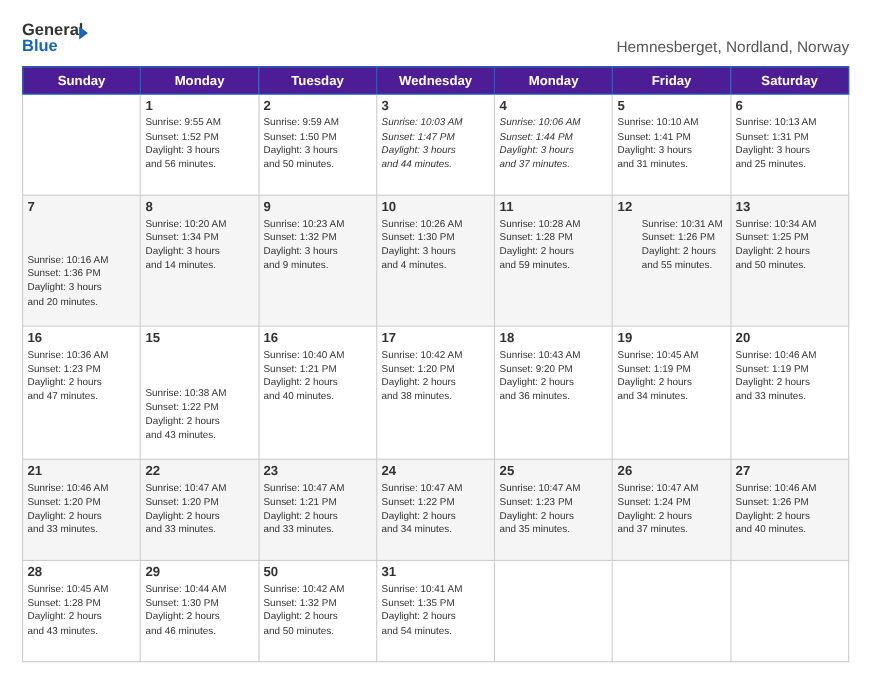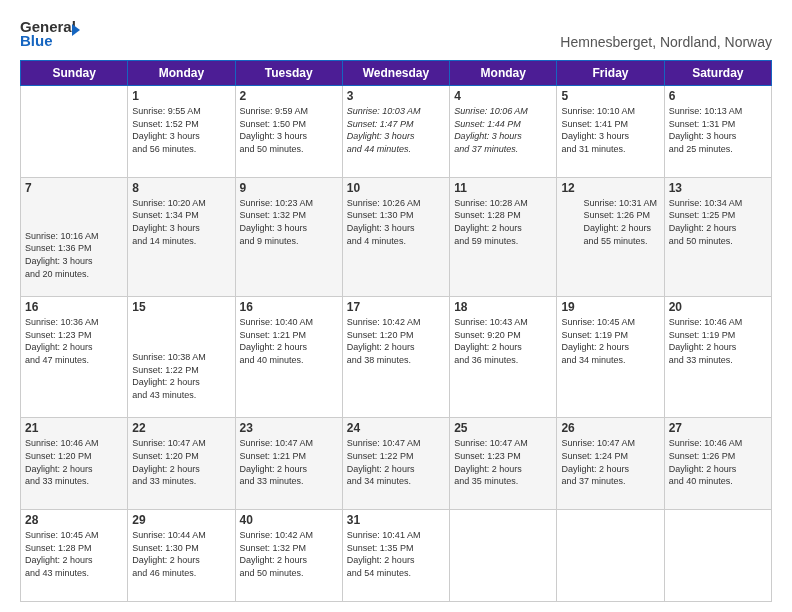--- a/index.html
+++ b/index.html
@@ -329,21 +329,21 @@
 and 43 minutes.</div>
           </td>
           <td>
             <span class="day-number">29</span>
             <div class="day-info" style="white-space: pre-line;">Sunrise: 10:44 AM
 Sunset: 1:30 PM
 Daylight: 2 hours
 and 46 minutes.</div>
           </td>
           <td>
-            <span class="day-number">40</span>
+            <span class="day-number">50</span>
             <div class="day-info" style="white-space: pre-line;">Sunrise: 10:42 AM
 Sunset: 1:32 PM
 Daylight: 2 hours
 and 50 minutes.</div>
           </td>
           <td>
             <span class="day-number">31</span>
             <div class="day-info" style="white-space: pre-line;">Sunrise: 10:41 AM
 Sunset: 1:35 PM
 Daylight: 2 hours

